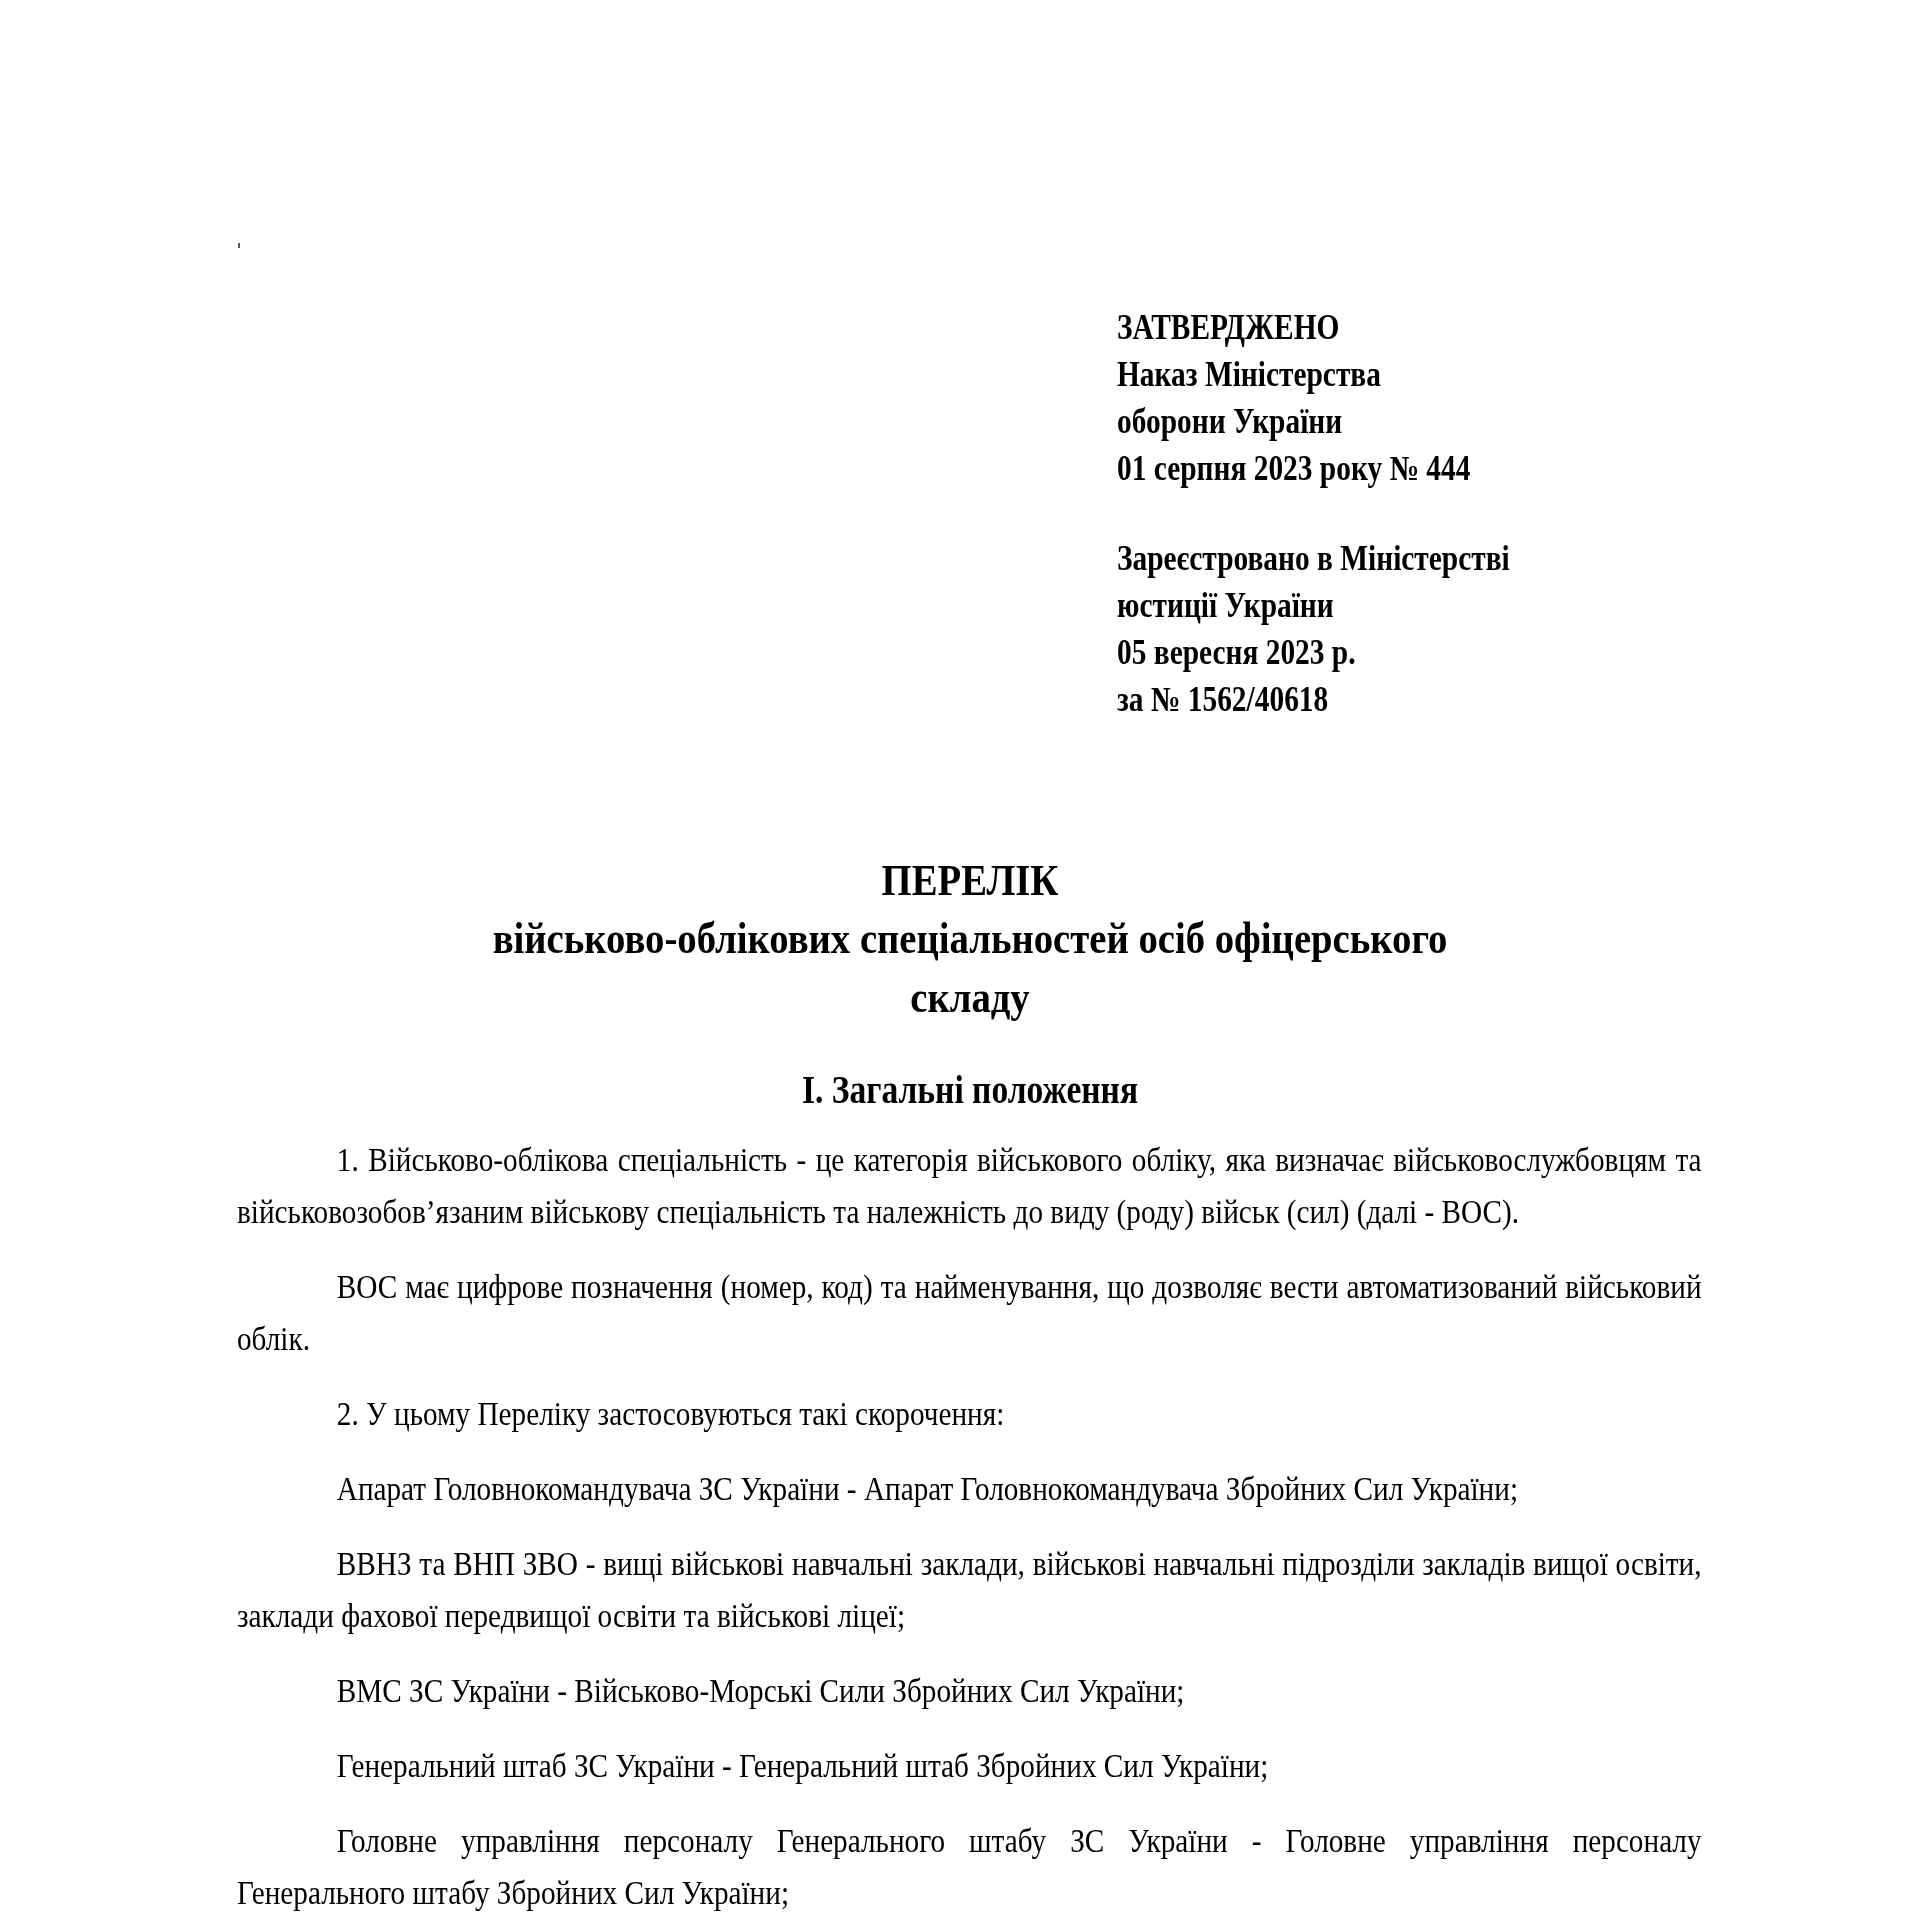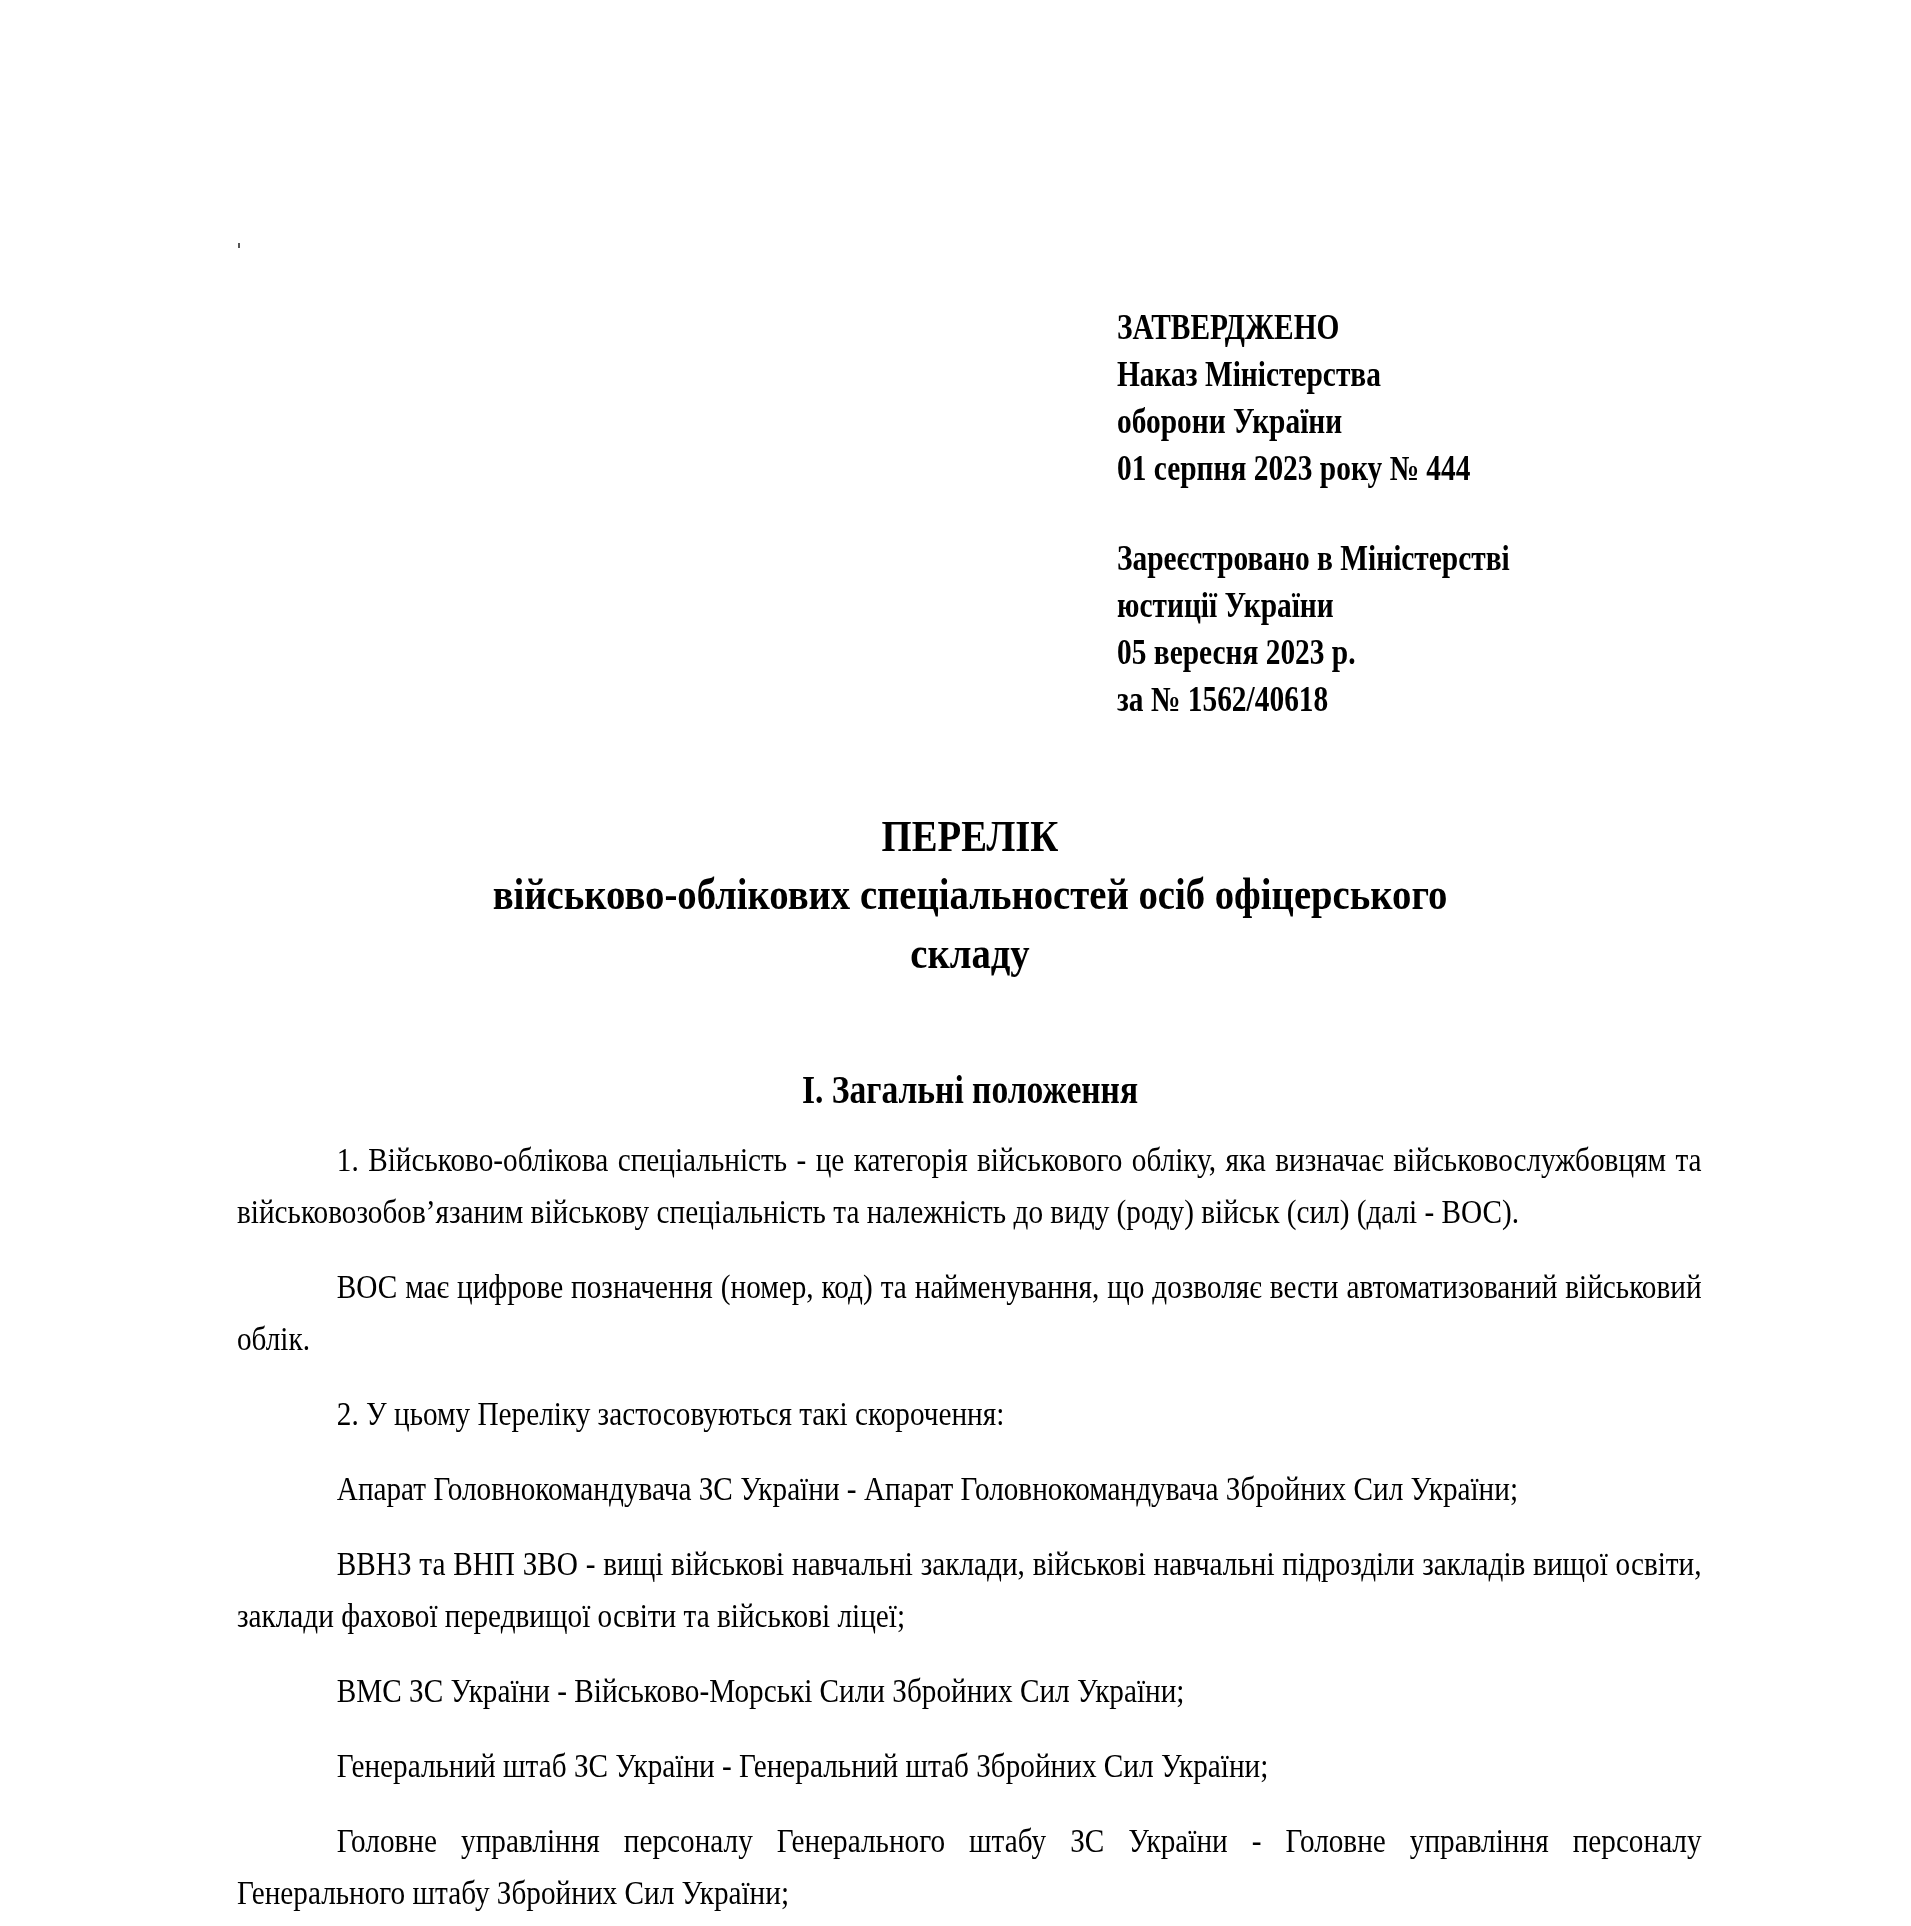--- a/index.html
+++ b/index.html
@@ -13,21 +13,21 @@
     .approval {
       position: absolute; left: 1117px; top: 304px; width: 693px;
       font-weight: bold; font-size: 35px; line-height: 47px;
       transform: scaleX(0.84); transform-origin: left top;
     }
     .approval .line { display: block; white-space: nowrap; }
     .approval .gap { height: 43px; }
     .mark { position: absolute; left: 238px; top: 243px; width: 1.5px; height: 4.6px; background: #555; }
     
     .title-block {
-      position: absolute; left: 237px; width: 1466px; top: 807px;
+      position: absolute; left: 237px; width: 1466px; top: 851px;
       text-align: center; font-weight: bold;
     }
     .title-main { font-size: 45px; line-height: 58px; display: block; transform: scaleX(0.86); }
     .title-sub { font-size: 45px; line-height: 59px; display: block; transform: scaleX(0.86); }
     .section-heading {
       position: absolute; left: 237px; width: 1466px; top: 1065px;
       text-align: center; font-weight: bold; font-size: 39px; line-height: 50px;
       transform: scaleX(0.86);
     }
     

